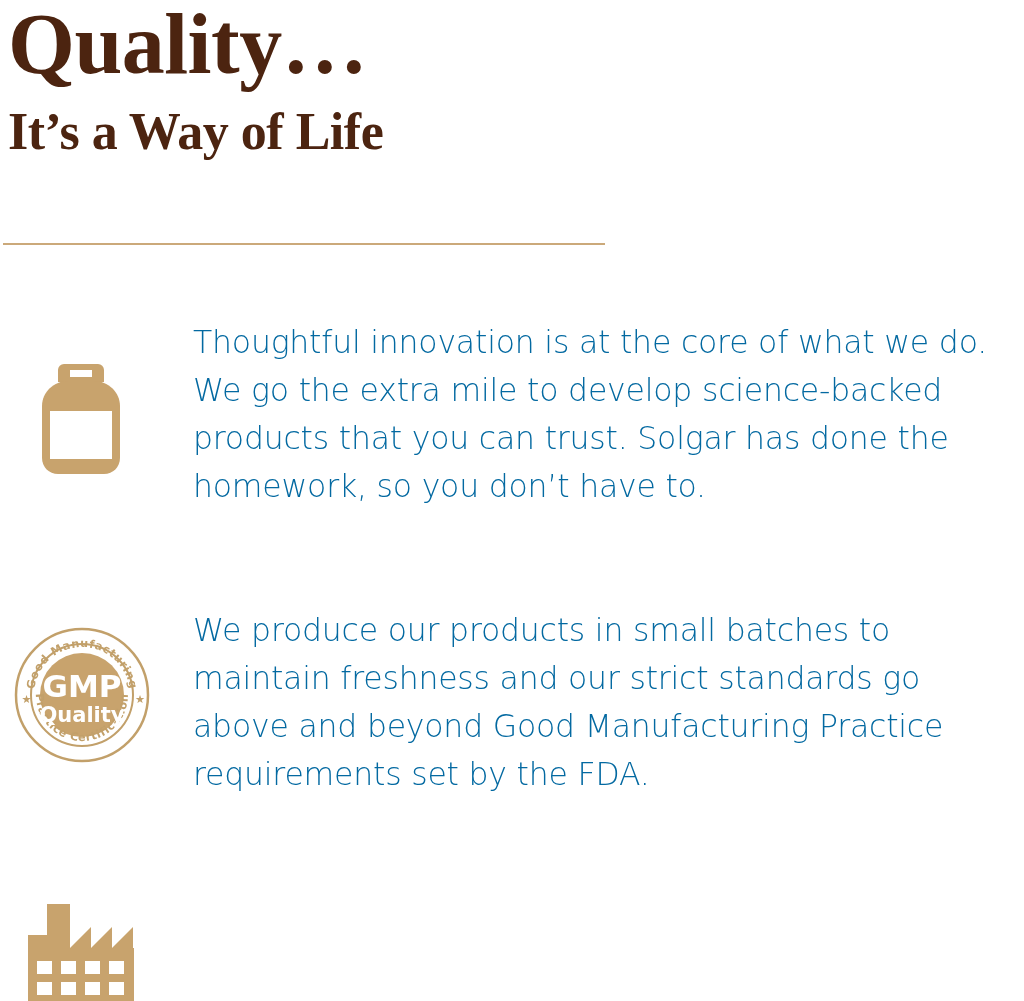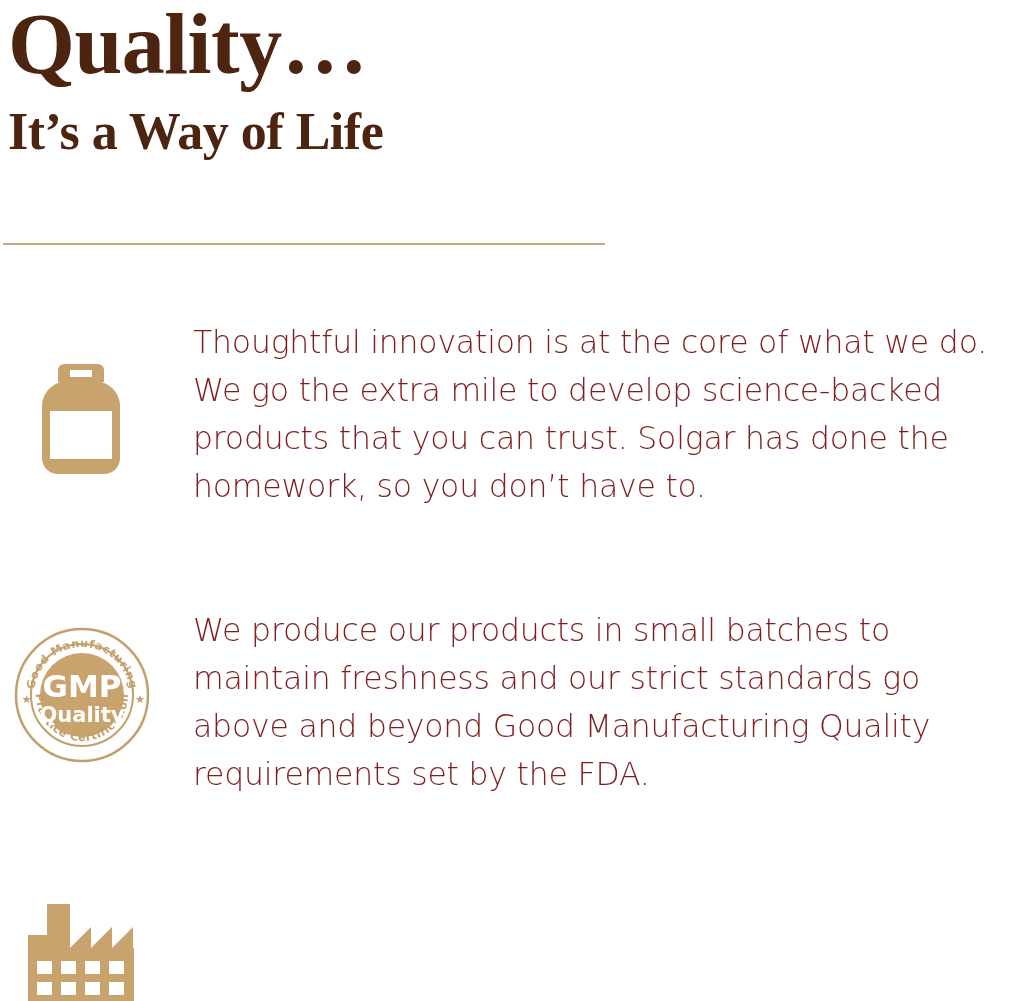--- a/index.html
+++ b/index.html
@@ -77,21 +77,21 @@
     flex: 0 0 193px;
     position: relative;
     height: 1px;
   }
   .text-cell {
     flex: 1 1 auto;
     position: relative;
   }
 
   .body-text {
-    color: #7f1d1d;
+    color: #0369a1;
     font-family: "DejaVu Sans", "Liberation Sans", sans-serif;
     font-weight: 300;
     font-size: 31.5px;
     line-height: 48px;
     letter-spacing: -0.2px;
     max-width: 850px;
   }
   .body-text p {
     margin: 0;
   }
@@ -194,21 +194,21 @@
             <text class="gmp-ring-text" x="7.5" y="76" font-size="11">★</text>
             <text class="gmp-ring-text" x="121" y="76" font-size="11">★</text>
 
             <text class="gmp-main" x="68" y="70" font-size="31" text-anchor="middle">GMP</text>
             <text class="gmp-main" x="68" y="95" font-size="21" text-anchor="middle">Quality</text>
           </svg>
         </span>
       </div>
       <div class="text-cell">
         <div class="body-text">
-          <p>We produce our products in small batches to maintain freshness and our strict standards go above and beyond Good Manufacturing Quality requirements set by the FDA.</p>
+          <p>We produce our products in small batches to maintain freshness and our strict standards go above and beyond Good Manufacturing Practice requirements set by the FDA.</p>
         </div>
       </div>
     </div>
 
     <div class="row row-3">
       <div class="icon-cell">
         <span class="icon-factory">
           <svg viewBox="0 0 106 100" width="106" height="100" aria-hidden="true">
 
             <rect x="19" y="0" width="23" height="44" fill="#c8a36d"></rect>

